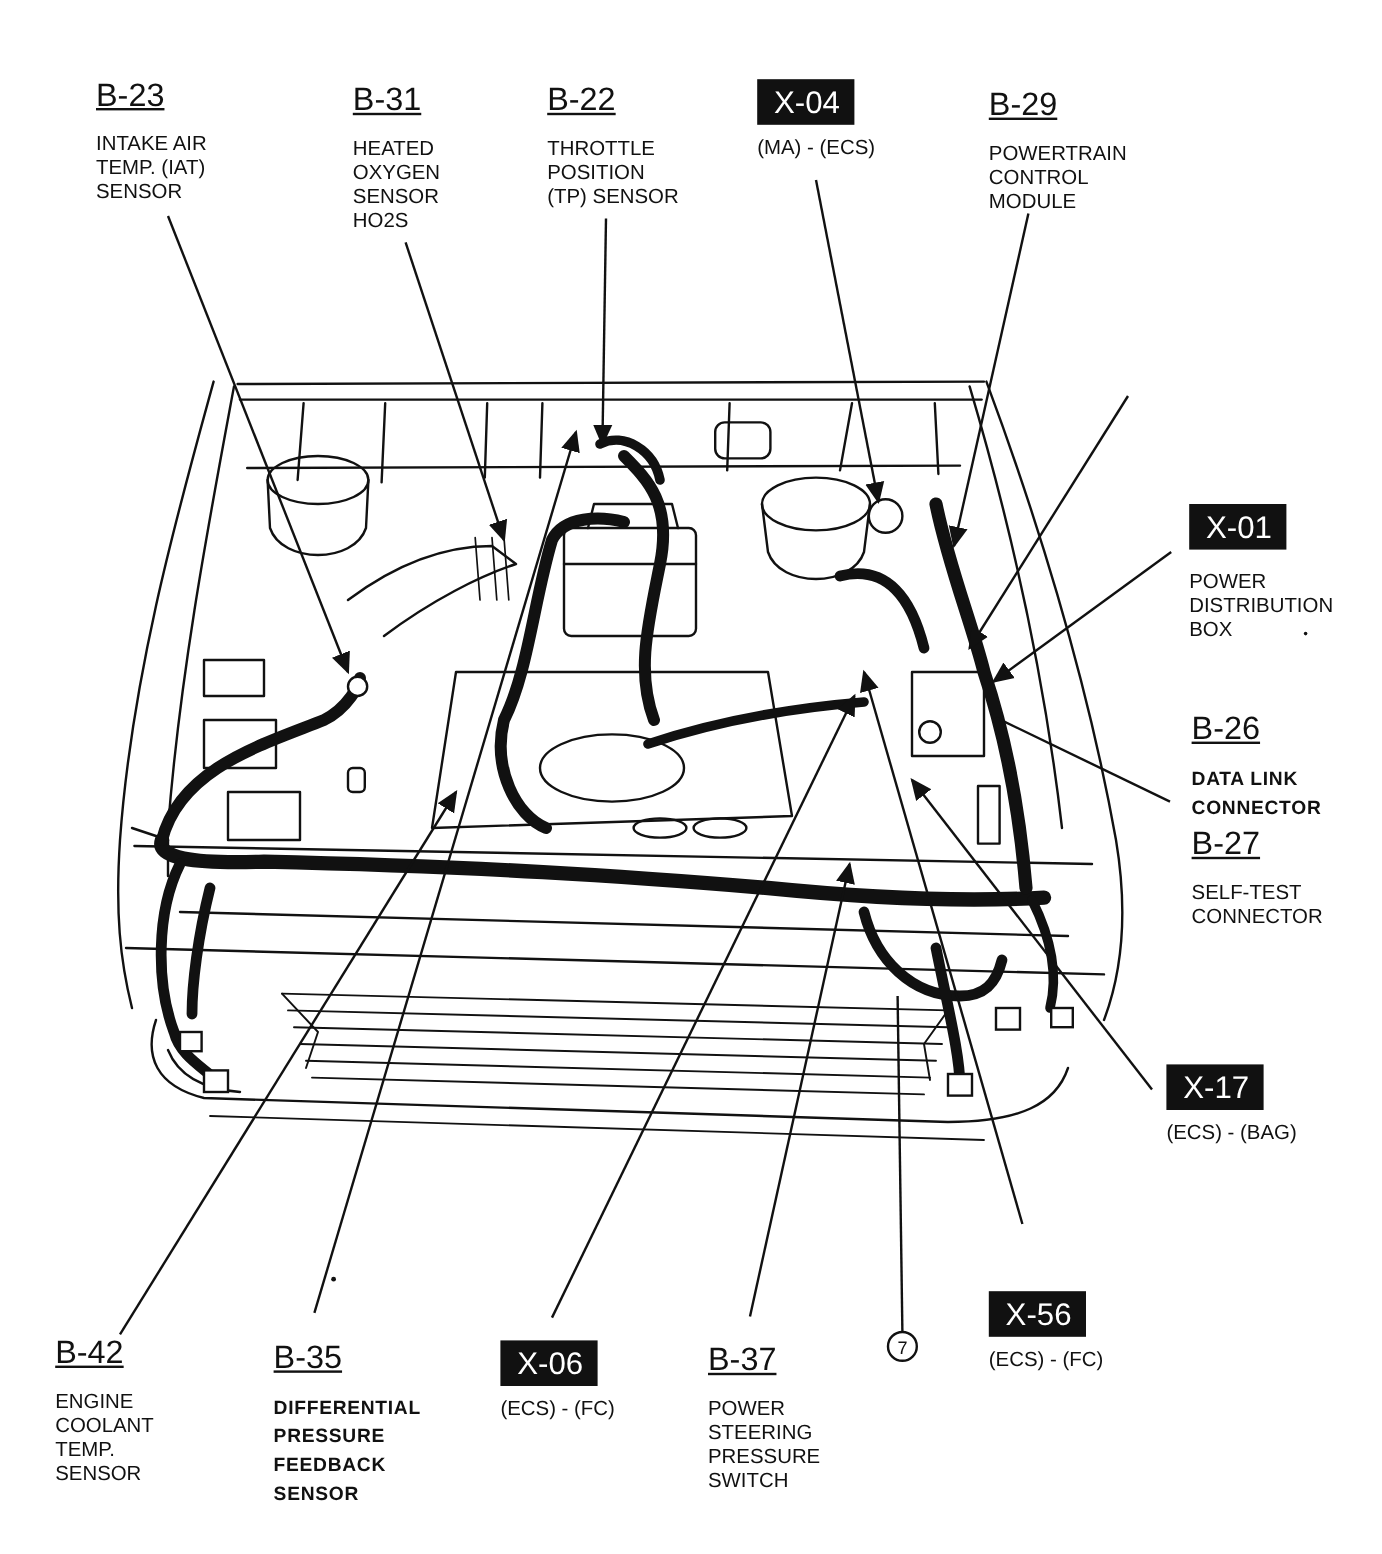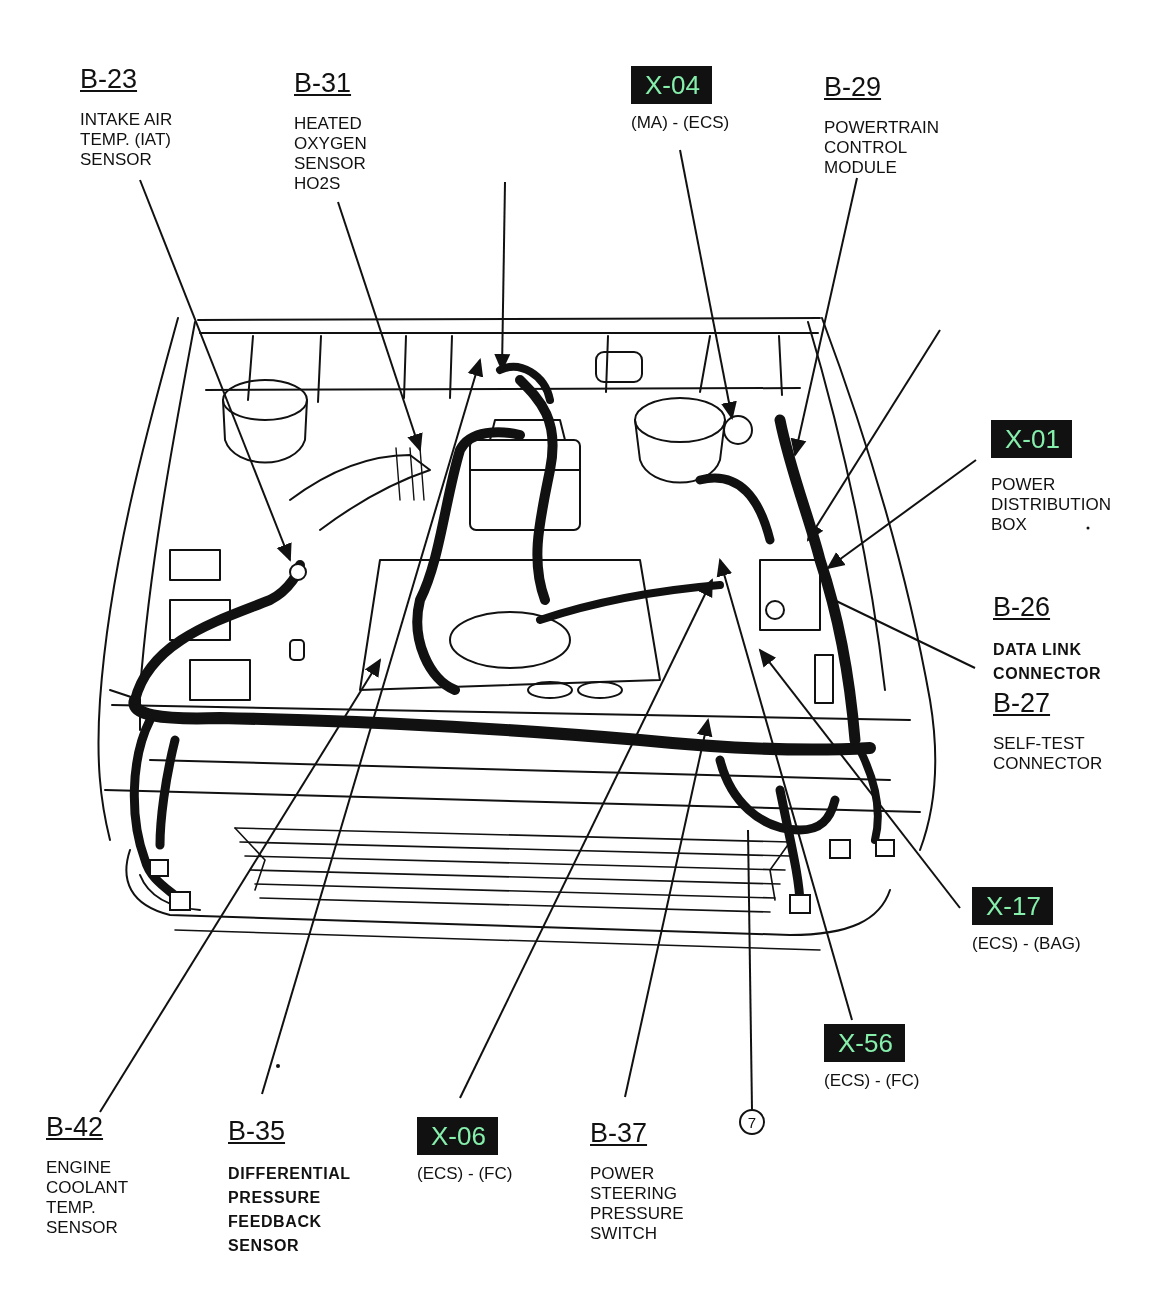--- a/index.html
+++ b/index.html
@@ -1,21 +1,21 @@
 <!DOCTYPE html>
 <html><head>
 <meta charset="utf-8">
 <style>
   html, body { margin: 0; padding: 0; background: #ffffff; }
   body { width: 1152px; height: 1295px; position: relative; overflow: hidden;
          font-family: "Liberation Sans", sans-serif; color: #111111; }
   #stage { position: absolute; left: 0; top: 0; width: 1152px; height: 1295px; }
   .lbl { position: absolute; line-height: 1; }
   .code { font-size: 27px; font-weight: normal; letter-spacing: 0px; text-decoration: underline; }
-  .code-box { display: inline-block; background: #111111; color: #86efac;
+  .code-box { display: inline-block; background: #111111; color: #ffffff;
               padding: 6px 12px 6px 14px; font-size: 26px; }
   .desc { font-size: 17px; line-height: 20px; margin-top: 17px; white-space: pre-line; }
   .desc.bold { font-weight: bold; line-height: 24px; letter-spacing: 0.6px; font-size: 16px; }
   .sub { font-size: 17px; margin-top: 10px; }
   svg text { font-family: "Liberation Sans", sans-serif; }
 </style>
 </head>
 <body>
 
 <div id="stage">
@@ -145,20 +145,26 @@
   </div>
 
   <div class="lbl" style="left:294px;top:70px">
     <div class="code">B-31</div>
     <div class="desc">HEATED
 OXYGEN
 SENSOR
 HO2S</div>
   </div>
 
+  <div class="lbl" style="left:456px;top:70px">
+    <div class="code">B-22</div>
+    <div class="desc">THROTTLE
+POSITION
+(TP) SENSOR</div>
+  </div>
 
   <div class="lbl" style="left:631px;top:66px">
     <div class="code-box">X-04</div>
     <div class="sub">(MA) - (ECS)</div>
   </div>
 
   <div class="lbl" style="left:824px;top:74px">
     <div class="code">B-29</div>
     <div class="desc">POWERTRAIN
 CONTROL
@@ -183,21 +189,21 @@
     <div class="code">B-27</div>
     <div class="desc">SELF-TEST
 CONNECTOR</div>
   </div>
 
   <div class="lbl" style="left:972px;top:887px">
     <div class="code-box">X-17</div>
     <div class="sub">(ECS) - (BAG)</div>
   </div>
 
-  <div class="lbl" style="left:824px;top:1024px">
+  <div class="lbl" style="left:824px;top:1076px">
     <div class="code-box">X-56</div>
     <div class="sub">(ECS) - (FC)</div>
   </div>
 
   <div class="lbl" style="left:46px;top:1114px">
     <div class="code">B-42</div>
     <div class="desc">ENGINE
 COOLANT
 TEMP.
 SENSOR</div>

